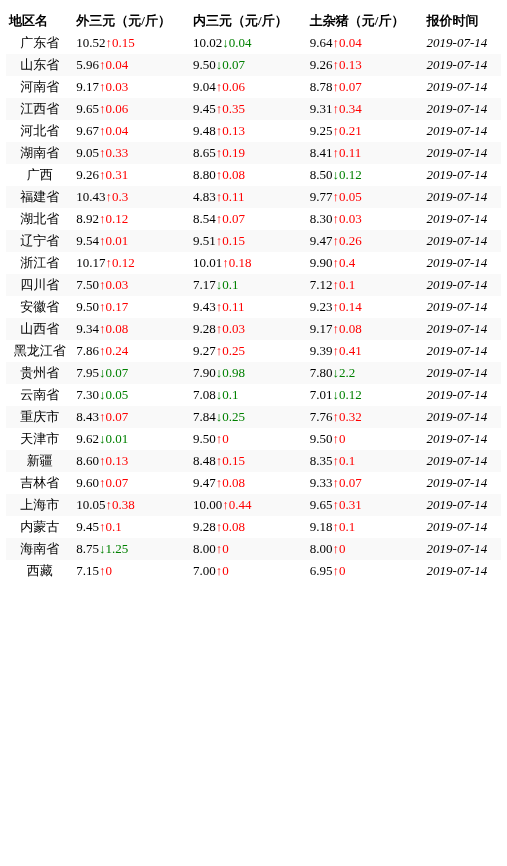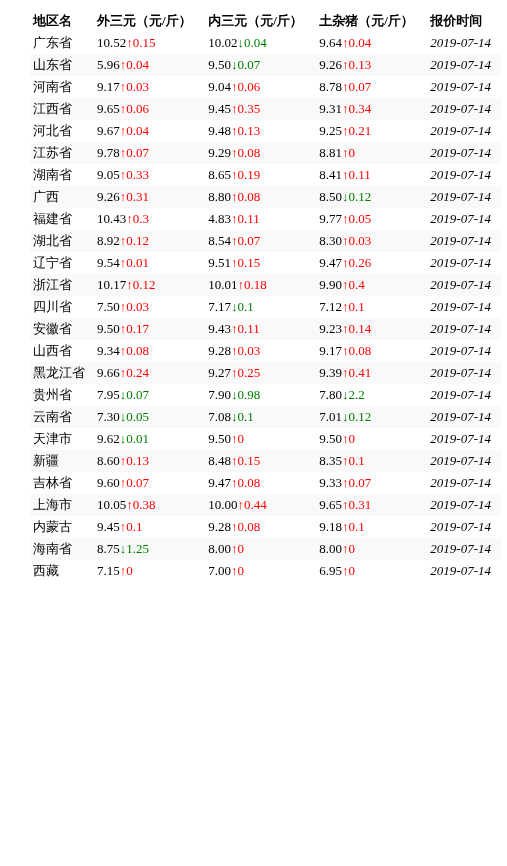--- a/index.html
+++ b/index.html
@@ -5,21 +5,20 @@
     * { margin: 0; padding: 0; box-sizing: border-box; }
     body {
       width: 507px;
       min-height: 866px;
       background: #fff;
       font-family: SimSun, "宋体", serif;
       font-size: 13px;
     }
     .page-container {
       padding: 0 6px;
-      margin-left: 24px;
     }
     .page-title {
       font-size: 24px;
       font-weight: bold;
       color: #000;
       margin-bottom: 10px;
       line-height: 1.3;
     }
     table {
       width: 100%;
@@ -38,21 +37,21 @@
       color: #000;
       white-space: nowrap;
       font-size: 13px;
     }
     tbody tr:nth-child(odd) {
       background: #fff;
     }
     tbody tr:nth-child(even) {
       background: #f9f9f9;
     }
-    .region { color: #000; font-weight: normal; }
+    .region { color: #000; font-weight: normal; text-align: center; }
     .price { color: #000; }
     .up { color: #f00; }
     .down { color: #008000; }
     .date { color: #000; font-style: italic; }
   </style>
 </head>
 <body>
 
 <div class="page-container">
   <div class="page-title"></div>
@@ -96,27 +95,20 @@
     <td class="date">2019-07-14</td>
   </tr>
         <tr>
     <td class="region">河北省</td>
     <td><span class="price">9.67</span><span class="up">↑</span><span class="up">0.04</span></td>
     <td><span class="price">9.48</span><span class="up">↑</span><span class="up">0.13</span></td>
     <td><span class="price">9.25</span><span class="up">↑</span><span class="up">0.21</span></td>
     <td class="date">2019-07-14</td>
   </tr>
         <tr>
-    <td class="region">江苏省</td>
-    <td><span class="price">9.78</span><span class="up">↑</span><span class="up">0.07</span></td>
-    <td><span class="price">9.29</span><span class="up">↑</span><span class="up">0.08</span></td>
-    <td><span class="price">8.81</span><span class="up">↑</span><span class="up">0</span></td>
-    <td class="date">2019-07-14</td>
-  </tr>
-        <tr>
     <td class="region">湖南省</td>
     <td><span class="price">9.05</span><span class="up">↑</span><span class="up">0.33</span></td>
     <td><span class="price">8.65</span><span class="up">↑</span><span class="up">0.19</span></td>
     <td><span class="price">8.41</span><span class="up">↑</span><span class="up">0.11</span></td>
     <td class="date">2019-07-14</td>
   </tr>
         <tr>
     <td class="region">广西</td>
     <td><span class="price">9.26</span><span class="up">↑</span><span class="up">0.31</span></td>
     <td><span class="price">8.80</span><span class="up">↑</span><span class="up">0.08</span></td>
@@ -167,37 +159,44 @@
   </tr>
         <tr>
     <td class="region">山西省</td>
     <td><span class="price">9.34</span><span class="up">↑</span><span class="up">0.08</span></td>
     <td><span class="price">9.28</span><span class="up">↑</span><span class="up">0.03</span></td>
     <td><span class="price">9.17</span><span class="up">↑</span><span class="up">0.08</span></td>
     <td class="date">2019-07-14</td>
   </tr>
         <tr>
     <td class="region">黑龙江省</td>
-    <td><span class="price">9.66</span><span class="up">↑</span><span class="up">0.24</span></td>
+    <td><span class="price">7.86</span><span class="up">↑</span><span class="up">0.24</span></td>
     <td><span class="price">9.27</span><span class="up">↑</span><span class="up">0.25</span></td>
     <td><span class="price">9.39</span><span class="up">↑</span><span class="up">0.41</span></td>
     <td class="date">2019-07-14</td>
   </tr>
         <tr>
     <td class="region">贵州省</td>
     <td><span class="price">7.95</span><span class="down">↓</span><span class="down">0.07</span></td>
     <td><span class="price">7.90</span><span class="down">↓</span><span class="down">0.98</span></td>
     <td><span class="price">7.80</span><span class="down">↓</span><span class="down">2.2</span></td>
     <td class="date">2019-07-14</td>
   </tr>
         <tr>
     <td class="region">云南省</td>
     <td><span class="price">7.30</span><span class="down">↓</span><span class="down">0.05</span></td>
     <td><span class="price">7.08</span><span class="down">↓</span><span class="down">0.1</span></td>
     <td><span class="price">7.01</span><span class="down">↓</span><span class="down">0.12</span></td>
+    <td class="date">2019-07-14</td>
+  </tr>
+        <tr>
+    <td class="region">重庆市</td>
+    <td><span class="price">8.43</span><span class="up">↑</span><span class="up">0.07</span></td>
+    <td><span class="price">7.84</span><span class="down">↓</span><span class="down">0.25</span></td>
+    <td><span class="price">7.76</span><span class="up">↑</span><span class="up">0.32</span></td>
     <td class="date">2019-07-14</td>
   </tr>
         <tr>
     <td class="region">天津市</td>
     <td><span class="price">9.62</span><span class="down">↓</span><span class="down">0.01</span></td>
     <td><span class="price">9.50</span><span class="up">↑</span><span class="up">0</span></td>
     <td><span class="price">9.50</span><span class="up">↑</span><span class="up">0</span></td>
     <td class="date">2019-07-14</td>
   </tr>
         <tr>

